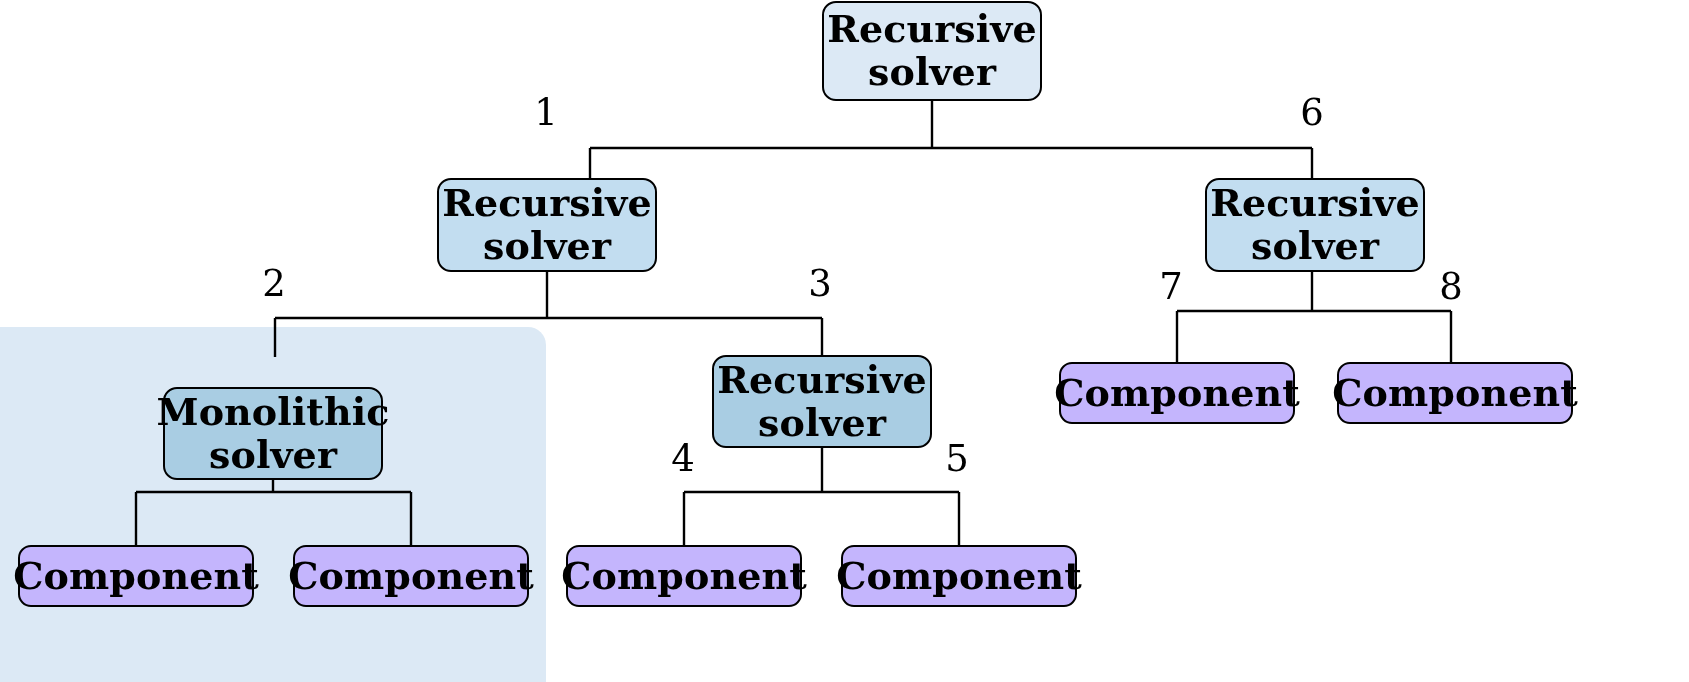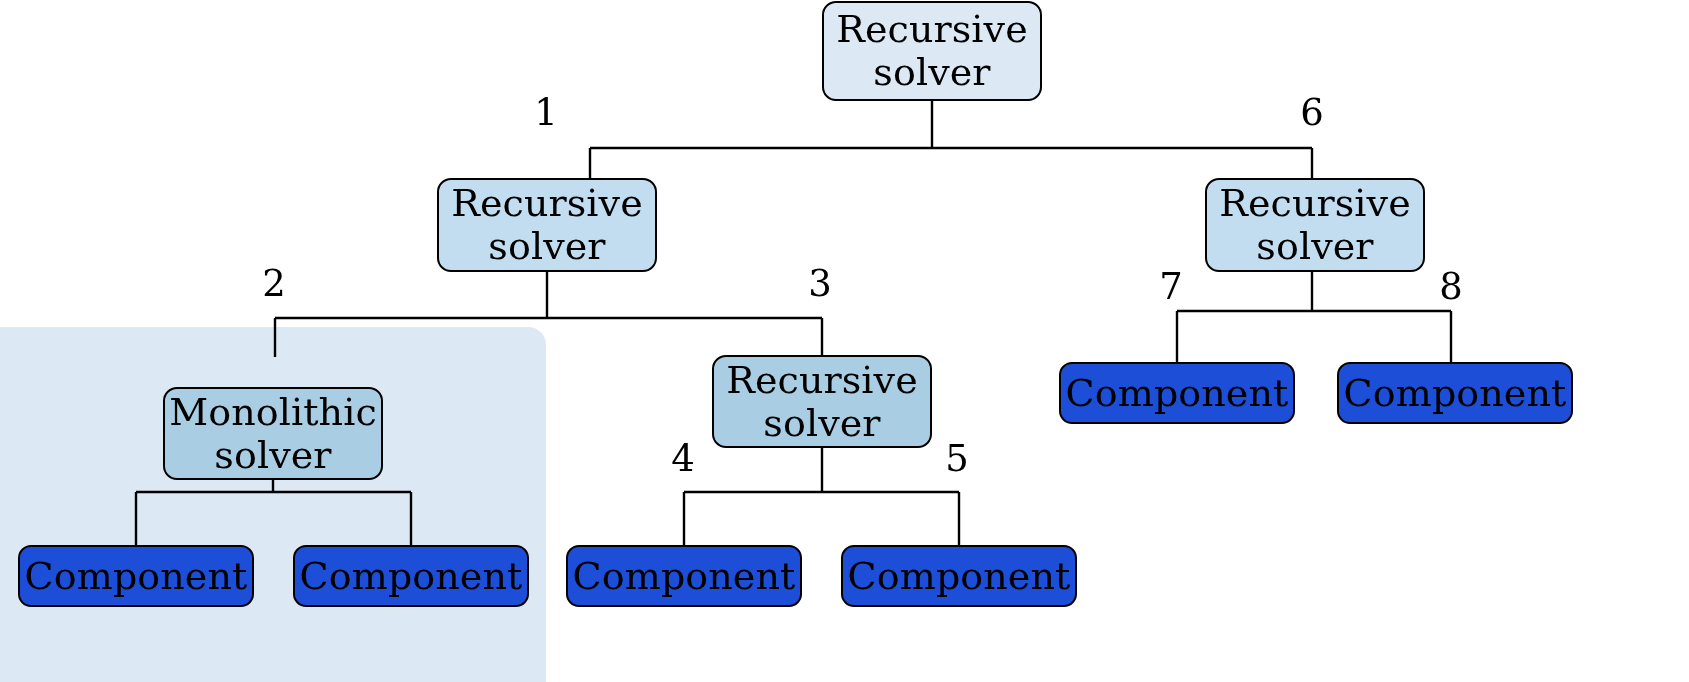--- a/index.html
+++ b/index.html
@@ -35,32 +35,33 @@
     box-sizing: border-box;
     border: 2.2px solid #000000;
     border-radius: 14px;
     display: flex;
     align-items: center;
     justify-content: center;
     text-align: center;
     color: #000000;
     line-height: 1.12;
     letter-spacing: 0.1px;
+    font-weight: bold;
   }
   .node-solver-light {
     background: #dce9f5;
   }
   .node-solver-mid {
     background: #c2ddf0;
   }
   .node-solver-deep {
     background: #a9cde3;
   }
   .node-component {
-    background: #1d4ed8;
+    background: #c4b5fd;
     border-radius: 13px;
   }
   .node-label {
     display: block;
     white-space: pre-line;
   }
   .edge-number {
     position: absolute;
     color: #000000;
     font-size: 37px;

